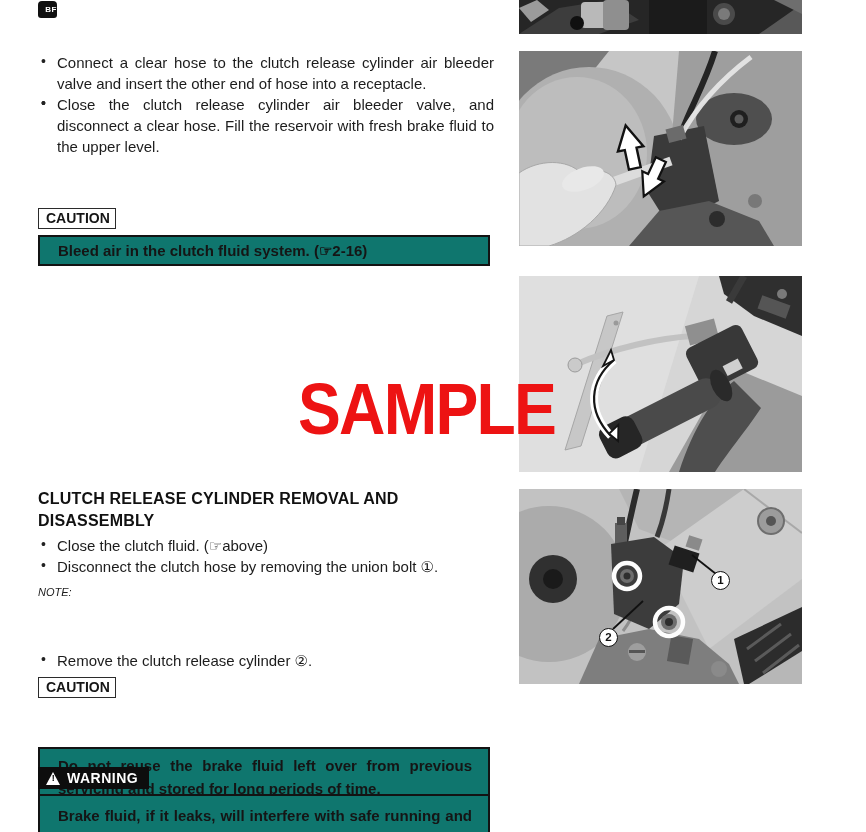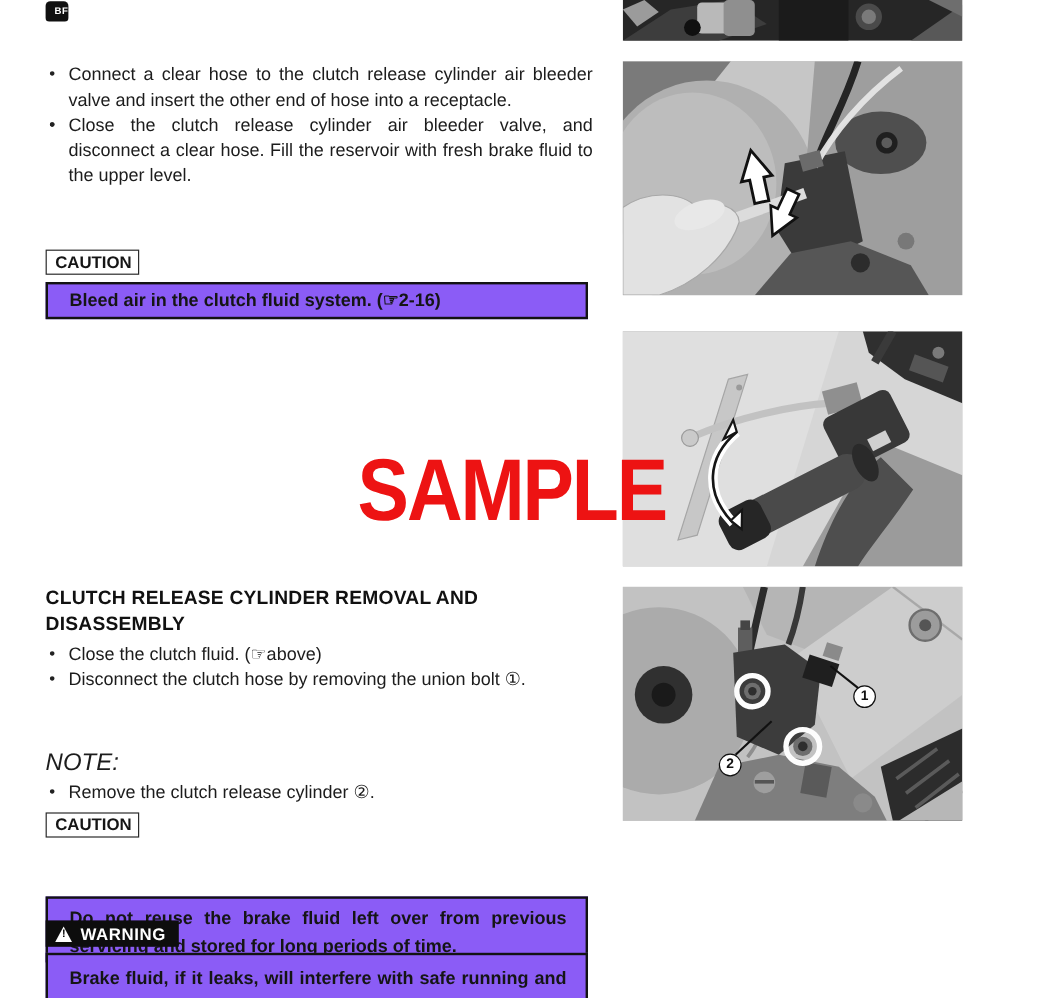--- a/index.html
+++ b/index.html
@@ -33,21 +33,21 @@
   
   .caution-label {
     position:absolute; left:38px; border:1.5px solid #2b2b2b; background:#fff;
     font-weight:bold; font-size:14px; line-height:17px; padding:1px 5px 1px 7px; color:#151515;
   }
   #caution1-label { top:208px; }
   #caution2-label { top:677px; }
 
   .rule-box {
     position:absolute; left:38px; width:452px; box-sizing:border-box;
-    border:2px solid #131313; background:#8b5cf6; font-weight:bold; font-size:15px; color:#151515;
+    border:2px solid #131313; background:#0f766e; font-weight:bold; font-size:15px; color:#151515;
   }
   #caution1-box { top:235px; height:31px; line-height:27px; padding-left:18px; }
   #caution2-box { top:703px; height:55px; line-height:23px; padding:5px 16px 0 18px; text-align:justify;margin-top:44px; }
   #warning-box  { top:794px; height:70px; line-height:23px; padding:8px 16px 0 18px; text-align:justify; }
 
   .warning-label {
     position:absolute; left:38px; top:767px; height:22px; background:#0d0d0d; color:#fff;
     display:flex; align-items:center; gap:6px; padding:0 11px 0 8px;
     font-weight:bold; font-size:14px; letter-spacing:0.5px;
   }
@@ -60,21 +60,21 @@
   .tri-bang {
     position:absolute; left:0; right:0; bottom:1px; text-align:center;
     font-style:normal; font-weight:bold; font-size:9px; line-height:14px; color:#000;
   }
 
   
   .section-heading {
     position:absolute; left:38px; top:488px; width:440px;
     font-weight:bold; font-size:16px; line-height:22px; letter-spacing:0.2px; color:#111;
   }
-  .note-block { position:absolute; left:38px; top:582px; width:458px; font-size:20px; line-height:21px;margin-top:44px; }
+  .note-block { position:absolute; left:38px; top:582px; width:458px; font-size:11px; line-height:21px; }
   .note-label { font-style:italic; }
   .note-text  { font-style:italic; text-align:justify; }
 
   
   .watermark {
     position:absolute; left:298px; top:372px; z-index:30;
     font-weight:bold; font-size:73px; line-height:1; letter-spacing:-2px;
     color:#ed1313; transform:scaleX(0.88); transform-origin:left top; white-space:nowrap;
   }
 

